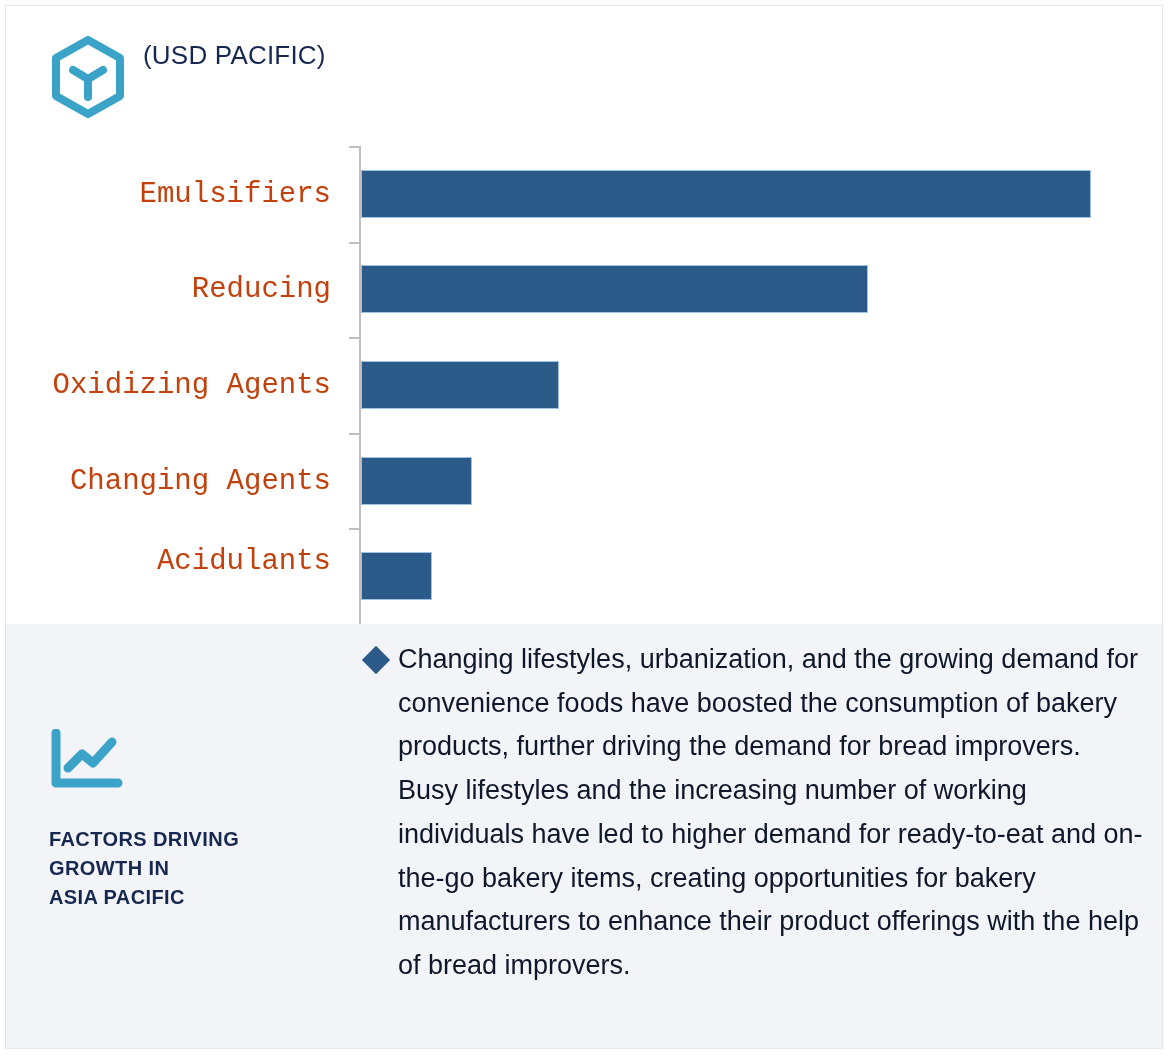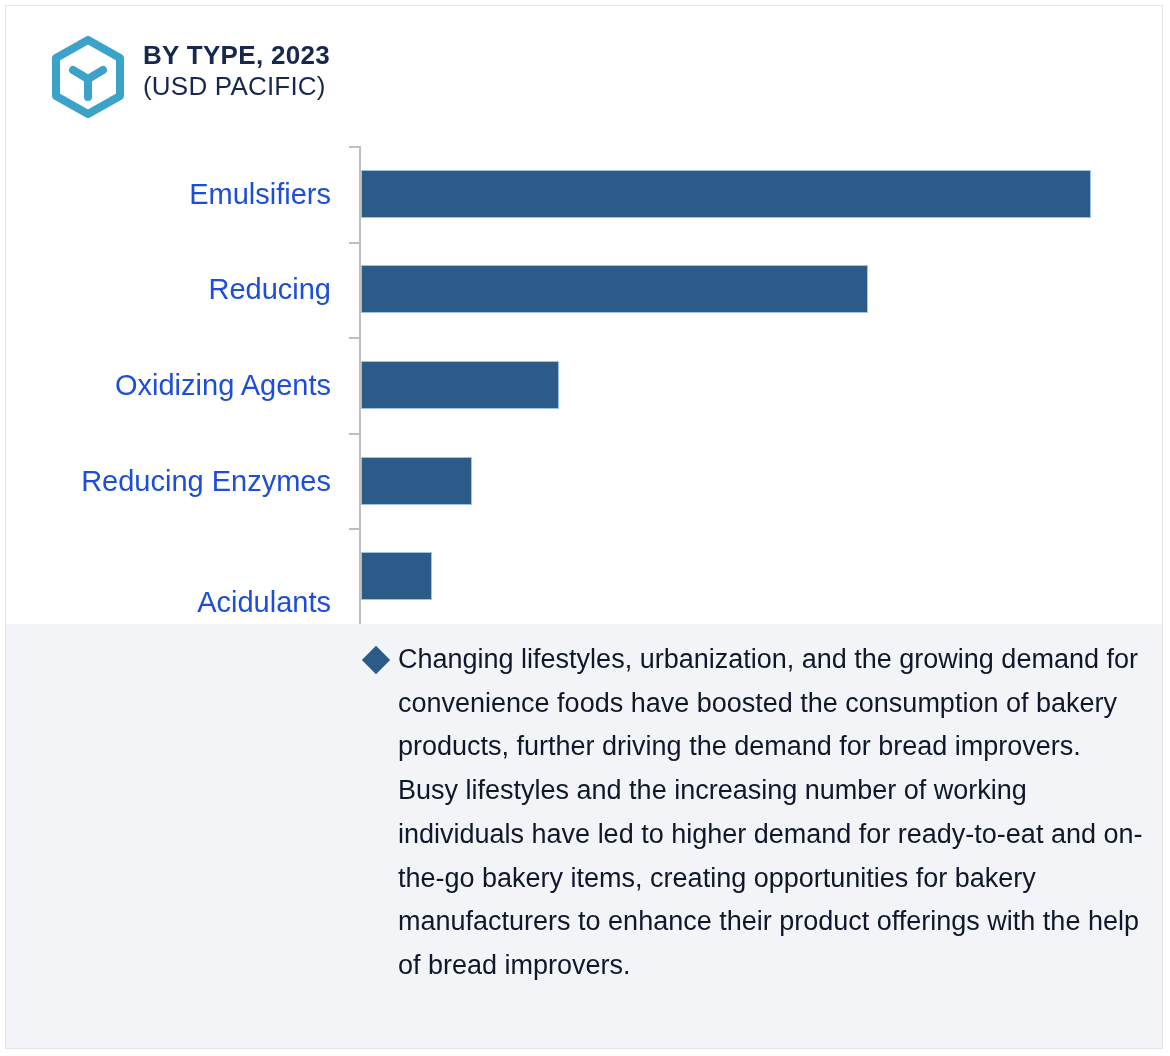--- a/index.html
+++ b/index.html
@@ -29,24 +29,25 @@
   .title-sub{
     font-size:26px;font-weight:normal;color:#16284f;
     letter-spacing:.2px;line-height:1.18;white-space:nowrap;
   }
 
   
   .chart{position:absolute;left:0;top:132px;width:1158px;height:492px;}
   .cat-labels{position:absolute;left:0;top:0;width:325px;height:478px;}
   .cat-label{
     position:absolute;right:0;
-    font-size:29px;color:#1d4ed8;
+    font-size:29px;color:#c2410c;
     text-align:right;white-space:nowrap;
     transform:translateY(-50%);
     line-height:1;
+    font-family:Liberation Mono, monospace;
   }
   .axis-line{
     position:absolute;left:353px;top:8px;
     width:2px;height:478px;background:#bfbfbf;
   }
   .tick{position:absolute;width:11px;height:2px;background:#bfbfbf;left:343px;}
   .bars{position:absolute;left:355px;top:8px;height:478px;right:0;}
   .bar{
     position:absolute;left:0;
     background:#2c5b89;
@@ -86,49 +87,59 @@
 <div class="frame">
 
   <div class="header">
     <svg class="hex-icon" viewBox="0 0 78 82">
       <path d="M39 4 L71 22 L71 60 L39 78 L7 60 L7 22 Z" fill="none" stroke="#3ba3c8" stroke-width="8" stroke-linejoin="round"></path>
       <path d="M39 43 L39 61" fill="none" stroke="#3ba3c8" stroke-width="8" stroke-linecap="round"></path>
       <path d="M39 43 L24 34" fill="none" stroke="#3ba3c8" stroke-width="8" stroke-linecap="round"></path>
       <path d="M39 43 L54 34" fill="none" stroke="#3ba3c8" stroke-width="8" stroke-linecap="round"></path>
     </svg>
     <div class="header-text">
-      <div class="title-main">BY TYPE, 2023</div>
       <div class="title-sub">(USD PACIFIC)</div>
     </div>
   </div>
 
   <div class="chart">
     <div class="cat-labels">
         <div class="cat-label" style="top: 55.8px;">Emulsifiers</div>
         <div class="cat-label" style="top: 151.4px;">Reducing</div>
         <div class="cat-label" style="top: 247px; margin-left: 40px;">Oxidizing Agents</div>
-        <div class="cat-label" style="top: 342.6px;">Reducing Enzymes</div>
-        <div class="cat-label" style="top: 464px;">Acidulants</div>
+        <div class="cat-label" style="top: 342.6px;">Changing Agents</div>
+        <div class="cat-label" style="top: 423px;">Acidulants</div>
       </div>
     <div class="axis-line"></div>
     <div class="bars">
         <div class="bar" style="top: 23.8px; width: 730px; height: 48px; background: rgb(44, 91, 137); border-color: rgb(157, 195, 230);"></div>
         <div class="bar" style="top: 119.4px; width: 507.35px; height: 48px; background: rgb(44, 91, 137); border-color: rgb(157, 195, 230);"></div>
         <div class="bar" style="top: 215px; width: 197.83px; height: 48px; background: rgb(44, 91, 137); border-color: rgb(157, 195, 230);"></div>
         <div class="bar" style="top: 310.6px; width: 110.96px; height: 48px; background: rgb(44, 91, 137); border-color: rgb(157, 195, 230);"></div>
         <div class="bar" style="top: 406.2px; width: 70.81px; height: 48px; background: rgb(44, 91, 137); border-color: rgb(157, 195, 230);"></div>
       </div>
   <div class="tick" style="top: 8px;"></div>
       <div class="tick" style="top: 103.6px;"></div>
       <div class="tick" style="top: 199.2px;"></div>
       <div class="tick" style="top: 294.8px;"></div>
       <div class="tick" style="top: 390.4px;"></div>
       <div class="tick" style="top: 486px;"></div>
     </div>
 
   <div class="panel">
+    <div class="panel-left">
+      <svg class="trend-icon" viewBox="0 0 74 62">
+        <path d="M7 4 L7 54 L69 54" fill="none" stroke="#3ba3c8" stroke-width="9" stroke-linecap="round" stroke-linejoin="round"></path>
+        <path d="M19 39 L33 25 L44 34 L63 13" fill="none" stroke="#3ba3c8" stroke-width="9" stroke-linecap="round" stroke-linejoin="round"></path>
+      </svg>
+      <div class="panel-heading">
+        <div>FACTORS DRIVING</div>
+        <div>GROWTH IN</div>
+        <div>ASIA PACIFIC</div>
+      </div>
+    </div>
     <div class="panel-body">
       <span class="bullet"></span>
       <div class="body-text">Changing lifestyles, urbanization, and the growing demand for convenience foods have boosted the consumption of bakery products, further driving the demand for bread improvers. Busy lifestyles and the increasing number of working individuals have led to higher demand for ready-to-eat and on-the-go bakery items, creating opportunities for bakery manufacturers to enhance their product offerings with the help of bread improvers.</div>
     </div>
   </div>
 
 </div>
 
 </body></html>

